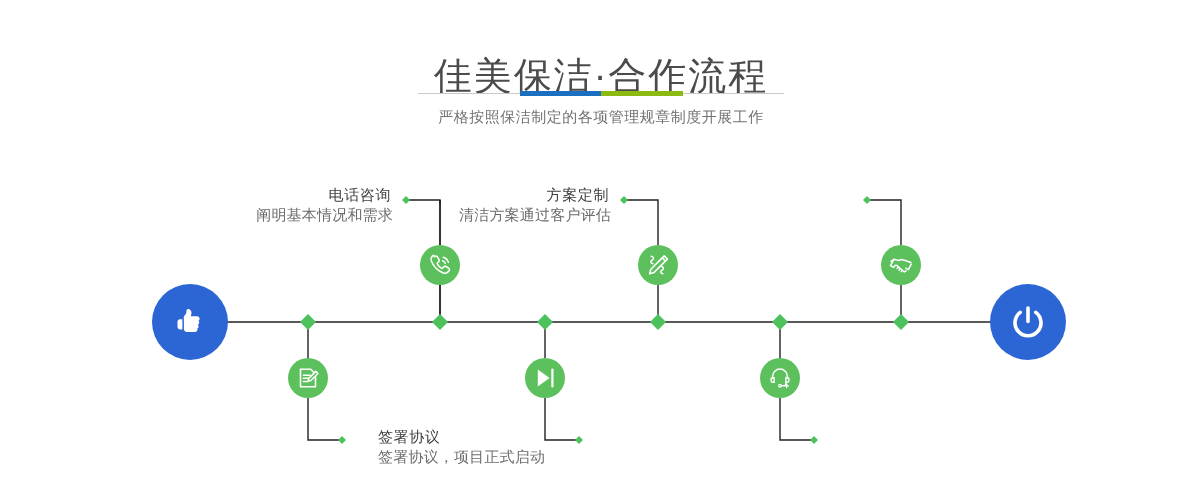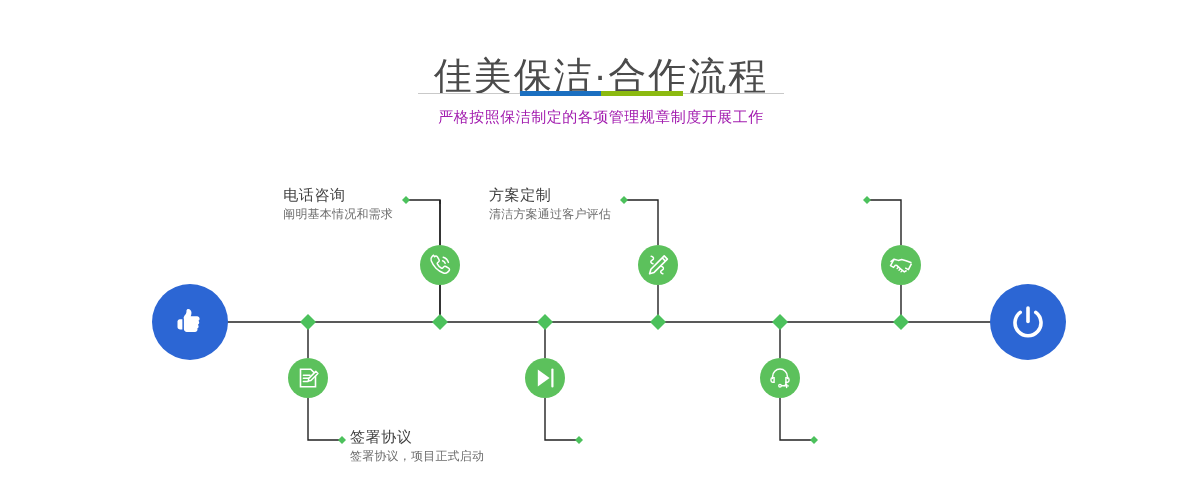--- a/index.html
+++ b/index.html
@@ -65,21 +65,21 @@
     background: #8cba10;
   }
   #subtitle {
     position: absolute;
     left: 0;
     top: 106px;
     width: 1202px;
     text-align: center;
     font-size: 15px;
     line-height: 22px;
-    color: #a21caf;
+    color: #737373;
     letter-spacing: 0.5px;
     white-space: nowrap;
   }
 
   
   #flow {
     position: absolute;
     left: 0;
     top: 0;
     width: 1202px;
@@ -119,27 +119,27 @@
     position: absolute;
     white-space: nowrap;
   }
   .node-label .title {
     font-size: 15px;
     line-height: 20px;
     color: #3f3f3f;
     letter-spacing: 0.6px;
   }
   .node-label .desc {
-    font-size: 12px;
+    font-size: 15px;
     line-height: 19px;
     color: #6d6d6d;
     letter-spacing: 0.2px;
   }
-  .label-top { text-align: left; }
-  .label-bottom { text-align: left; }
+  .label-top { text-align: right; }
+  .label-bottom { text-align: left; margin-left: 28px; }
   .label-top .title { padding-right: 2px; }
 </style>
 </head>
 <body>
 
 <div id="stage">
 
   <div id="header">
     <div id="main-title">佳美保洁·合作流程</div>
     <div id="title-rule">

